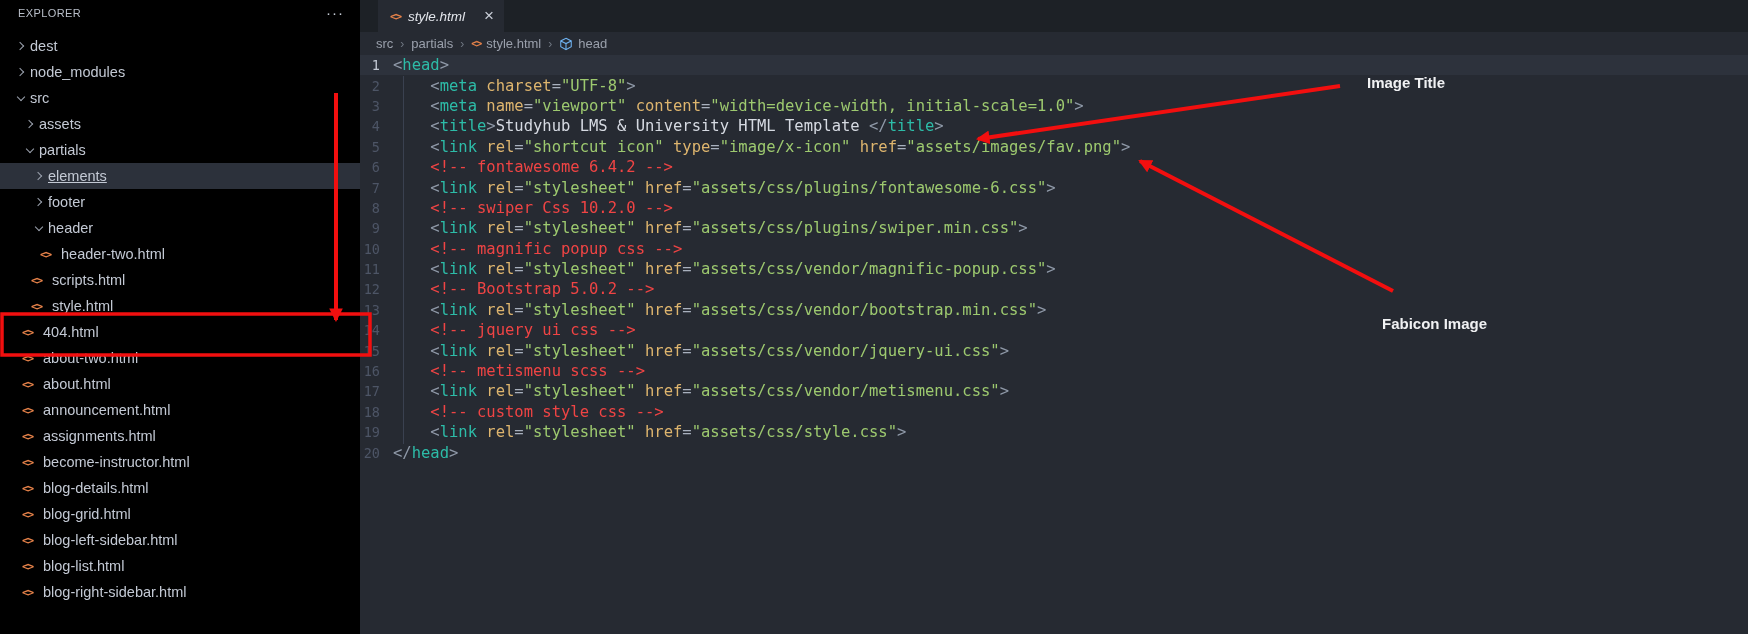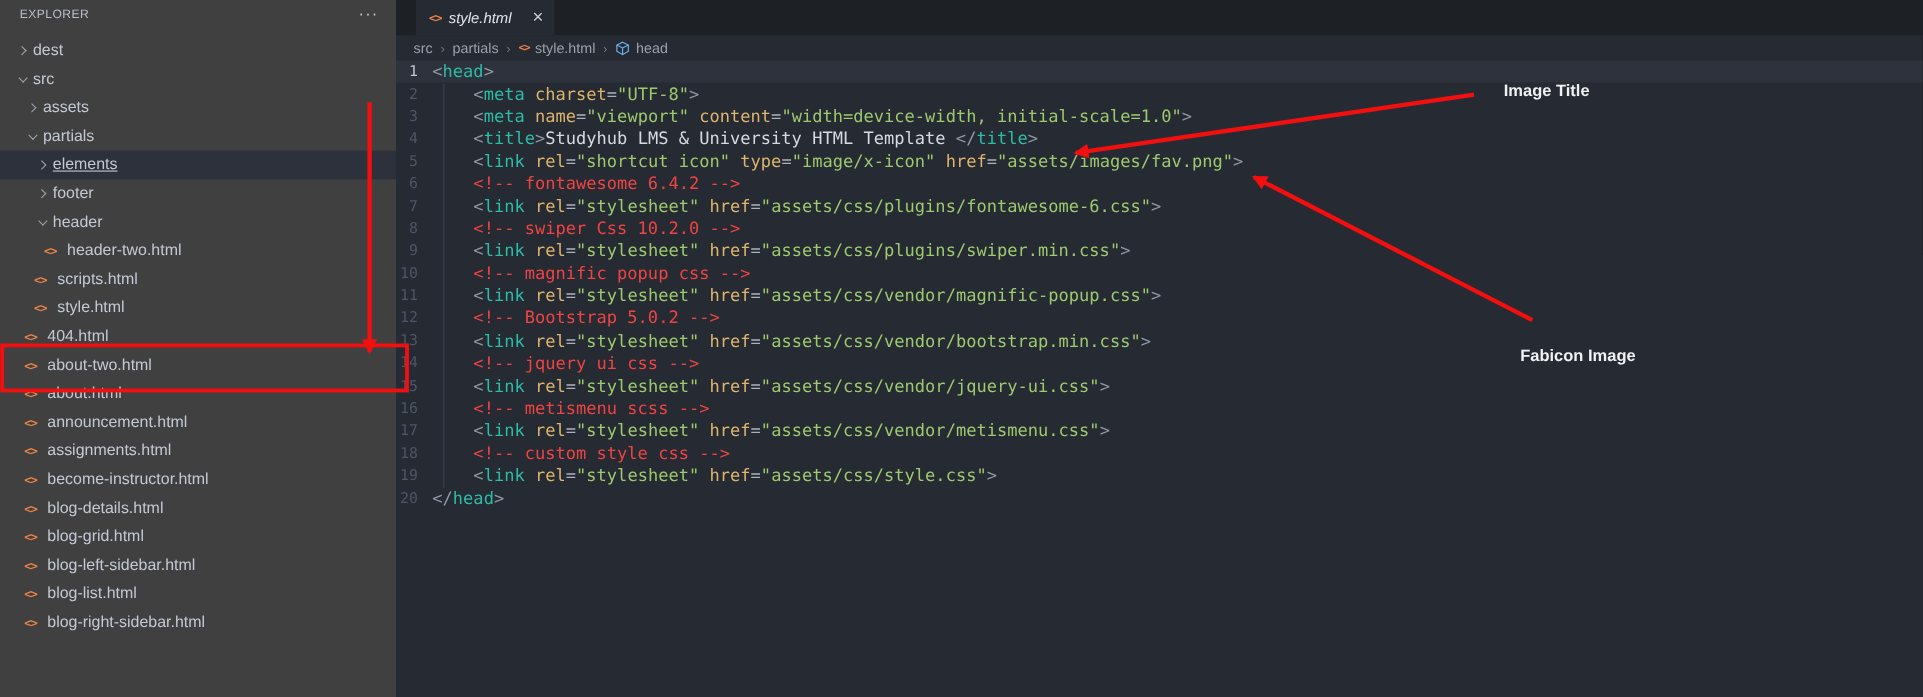--- a/index.html
+++ b/index.html
@@ -1,21 +1,21 @@
 <!DOCTYPE html>
 <html><head>
 <meta charset="utf-8">
 <style>
   html,body{margin:0;padding:0;background:#14161a;}
   *{box-sizing:border-box;}
   .app{position:relative;width:1748px;height:634px;overflow:hidden;
        background:#262a32;font-family:"Liberation Sans",sans-serif;
        -webkit-font-smoothing:antialiased;}
   
-  .sidebar{position:absolute;left:0;top:0;width:360px;height:634px;background:#404040;z-index:1;}
+  .sidebar{position:absolute;left:0;top:0;width:360px;height:634px;background:#000000;z-index:1;}
   .sb-header{height:26px;display:flex;align-items:center;justify-content:space-between;
              padding:0 16px 0 18px;}
   .sb-title{font-size:11px;letter-spacing:.4px;color:#b9bfc9;}
   .sb-more{color:#c6ccd6;font-size:15px;letter-spacing:1px;cursor:pointer;line-height:10px;}
   .tree{padding-top:7px;}
   .tree-row{height:26px;display:flex;align-items:center;color:#c3c9d4;font-size:14.5px;
             white-space:nowrap;cursor:pointer;}
   .tree-row.root .tlabel{font-weight:bold;color:#dde2ea;font-size:13.5px;letter-spacing:.3px;}
   .tree-row.highlight{background:#2c313b;}
   .chev{width:16px;flex:0 0 16px;display:flex;align-items:center;justify-content:center;}
@@ -75,20 +75,26 @@
       <span class="sb-more">···</span>
     </div>
     <div class="tree">
         <div class="tree-row" style="padding-left: 13px;">
           <span class="chev collapsed">
             <i></i>
           </span>
           <span class="tlabel">dest</span>
         </div>
         <div class="tree-row" style="padding-left: 13px;">
+          <span class="chev collapsed">
+            <i></i>
+          </span>
+          <span class="tlabel">node_modules</span>
+        </div>
+        <div class="tree-row" style="padding-left: 13px;">
           <span class="chev expanded">
             <i></i>
           </span>
           <span class="tlabel">src</span>
         </div>
         <div class="tree-row" style="padding-left: 22px;">
           <span class="chev collapsed">
             <i></i>
           </span>
           <span class="tlabel">assets</span>

